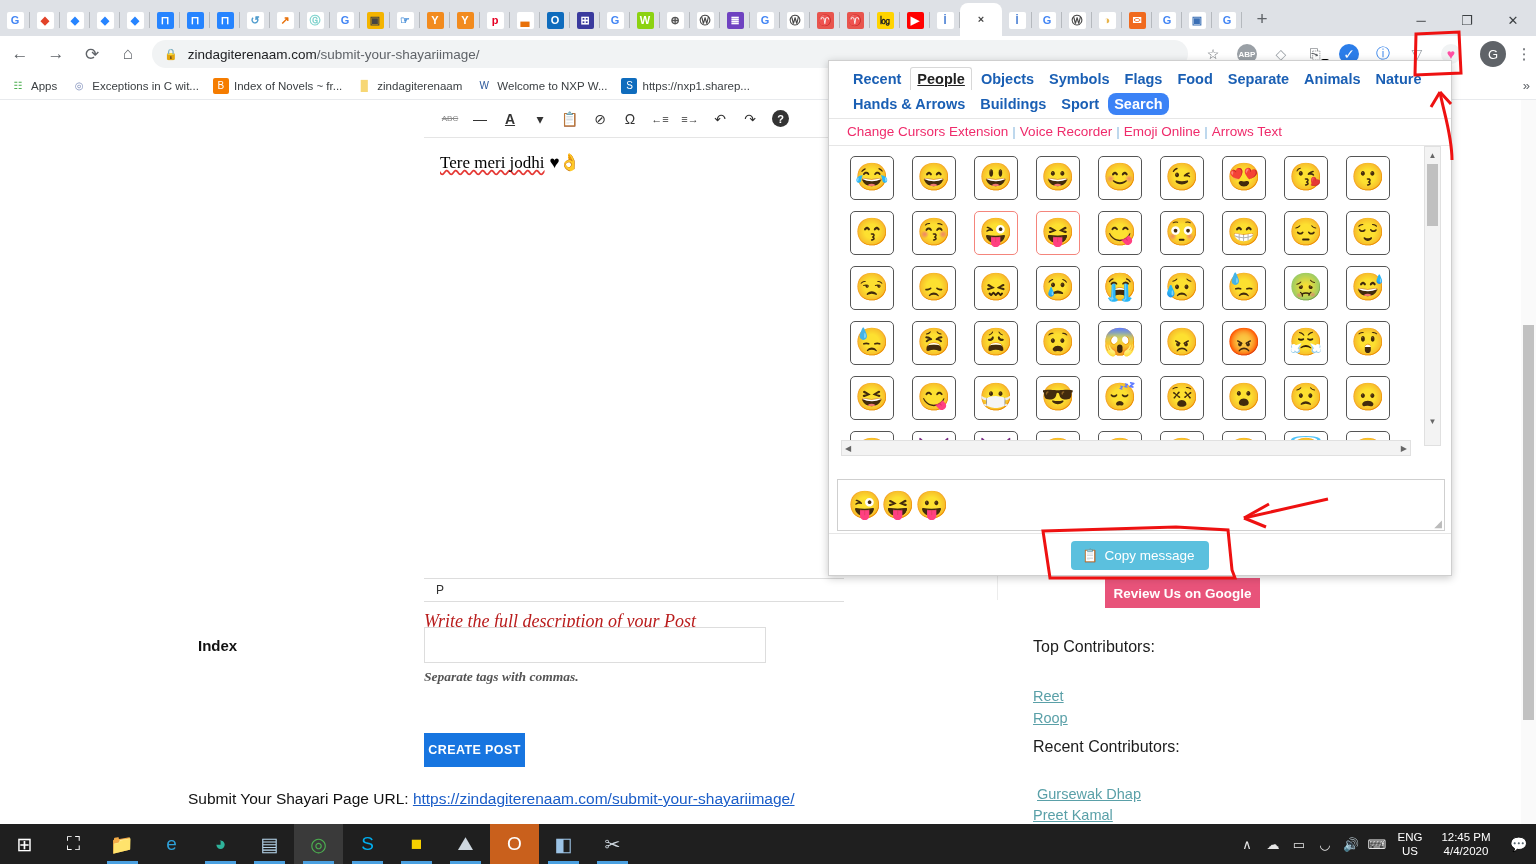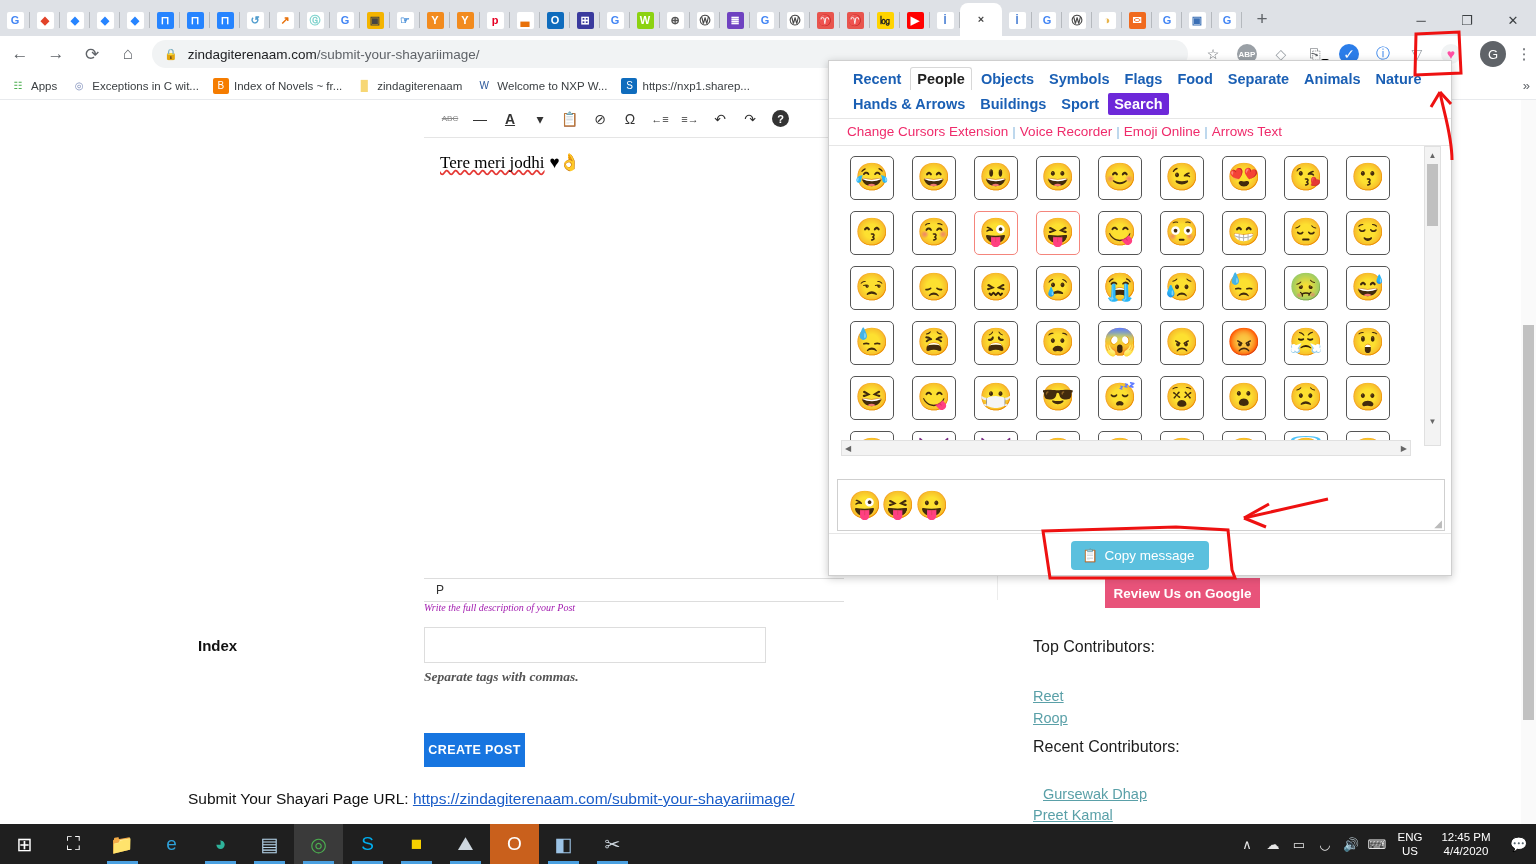--- a/index.html
+++ b/index.html
@@ -87,22 +87,22 @@
   #editor-wrap { position:absolute; left:424px; top:0px; width:420px; }
   #editor-toolbar { height:38px; border-bottom:1px solid #e5e5e5; display:flex;
                     align-items:center; padding-left:12px; background:#fff; }
   .etool { width:28px; height:28px; display:flex; align-items:center; justify-content:center;
            color:#333; font-size:14px; margin-right:2px; }
   #editor-body { height:440px; background:#fff; padding:14px 16px; }
   #editor-text { font-family:"Liberation Serif", serif; font-size:17px; color:#000; }
   #editor-text .misspell { text-decoration: underline wavy #e53935; text-decoration-skip-ink:none; }
   #editor-status { height:24px; border-top:1px solid #ddd; border-bottom:1px solid #ddd;
                    font-size:12px; color:#333; padding:4px 0 0 12px; background:#fff; }
-  #editor-hint { font-family:"Liberation Serif", serif; font-style:italic; font-size:10px;
-                 color:#a21caf; }
+  #editor-hint { font-family:"Liberation Serif", serif; font-style:italic; font-size:18px;
+                 color:#b91c1c; margin-top:9px; }
 
   #tags-row { position:absolute; left:198px; top:535px; width:700px; }
   #tags-label { position:absolute; left:0; top:2px; font-size:15px; font-weight:bold; color:#111; }
   #tags-input { position:absolute; left:226px; top:-8px; width:342px; height:36px;
                 border:1px solid #ddd; background:#fff; }
   #tags-hint { position:absolute; left:226px; top:34px; font-family:"Liberation Serif", serif;
                font-style:italic; font-size:13.5px; color:#555;font-weight:bold; }
 
   #create-post {
     position:absolute; left:424px; top:633px; width:101px; height:34px; background:#1775e0;
@@ -125,22 +125,22 @@
   
   #emoji-popup {
     position:absolute; left:828px; top:60px; width:624px; height:516px;
     background:#fff; border:1px solid #cfcfcf; box-shadow:0 2px 8px rgba(0,0,0,.22);
     overflow:hidden;
   }
   #emoji-cats { padding:6px 18px 0 18px; }
   .cat { display:inline-block; font-size:14.5px; font-weight:bold; color:#1a5fb4;
          padding:3px 6px; margin:0 3px 3px 0; }
   .cat.active-tab { background:#fff; color:#222; border:1px solid #d8d8d8;
-                    border-bottom:none; border-radius:3px 3px 0 0; }
-  .cat.active-search { background:#6d28d9; color:#fff; border-radius:2px; }
+                    border-bottom:none; border-radius:3px 3px 0 0;text-decoration:underline; }
+  .cat.active-search { background:#3b82f6; color:#fff; border-radius:8px; }
   #emoji-links { padding:5px 18px 6px 18px; border-top:1px solid #e6e6e6;
                  border-bottom:1px solid #e6e6e6; font-size:13.5px; }
   #emoji-links a { color:#ef2b6b; text-decoration:none; }
   #emoji-links .sep { color:#8fbce0; margin:0 4px; }
 
   #emoji-grid-wrap { position:relative; height:310px; }
   #emoji-grid { position:absolute; left:12px; top:4px; width:570px; height:300px;
                 display:flex; flex-wrap:wrap; align-content:flex-start; overflow:hidden; }
   .ecell { width:62px; height:55px; display:flex; align-items:center; justify-content:center; }
   .ebox { width:44px; height:44px; border:1px solid #555; border-radius:5px; background:#fff;
@@ -439,21 +439,21 @@
     <div id="submit-line">
       <span>Submit Your Shayari Page URL: </span><a href="#">https://zindagiterenaam.com/submit-your-shayariimage/</a>
     </div>
 
     <div id="sidebar">
       <div id="review-btn">Review Us on Google</div>
       <div class="sb-head" style="left:0;top:538px;">Top Contributors:</div>
       <a class="sb-link" style="left:0;top:567px;" href="#">Reet</a>
       <a class="sb-link" style="left:0;top:589px;" href="#">Roop</a>
       <div class="sb-head" style="left:0;top:638px;">Recent Contributors:</div>
-      <a class="sb-link" style="left:10px;top:665px;" href="#">Gursewak Dhap</a>
+      <a class="sb-link" style="left:4px;top:665px;" href="#">Gursewak Dhap</a>
       <a class="sb-link" style="left:0;top:686px;" href="#">Preet Kamal</a>
       <a class="sb-link" style="left:0;top:708px;" href="#">Samra</a>
     </div>
 
     <div id="pagescroll">
       <div class="thumb"></div>
     </div>
   </div>
 
   <div id="emoji-popup">

